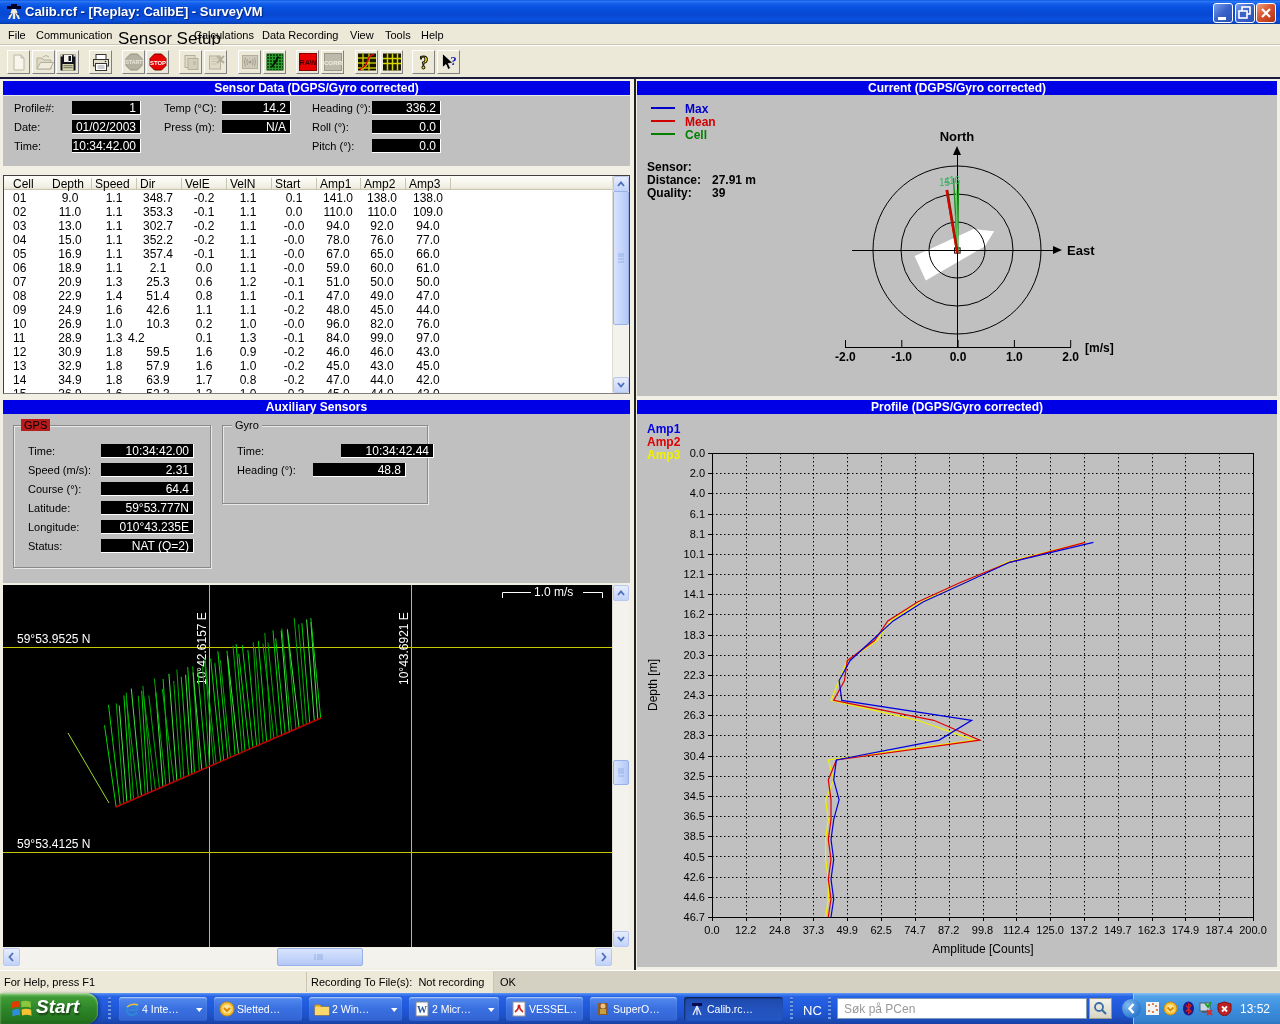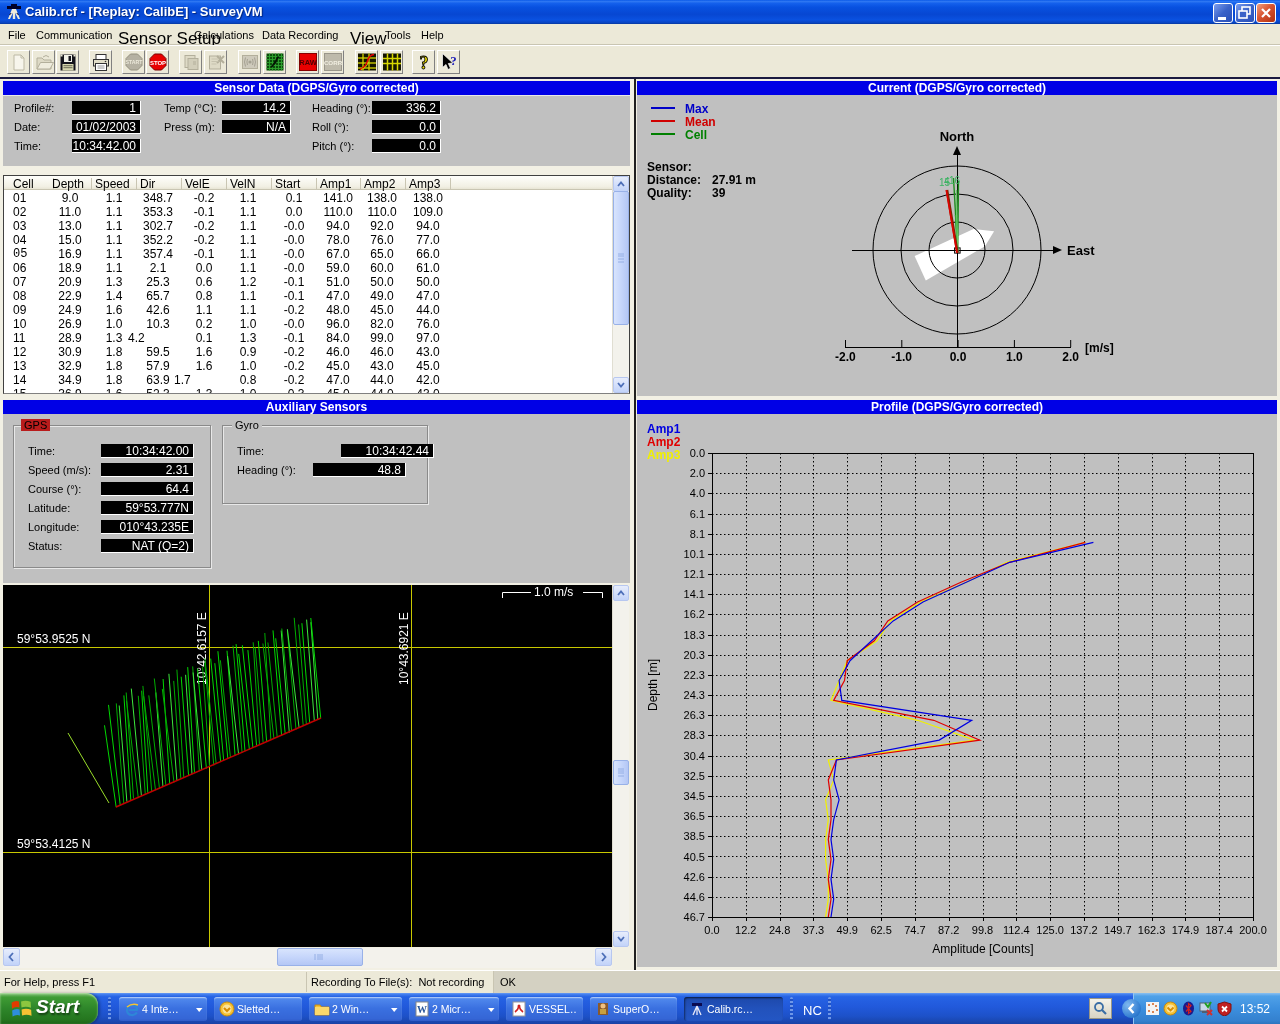--- a/index.html
+++ b/index.html
@@ -43,21 +43,21 @@
         <path d="M5 5 L13 13 M13 5 L5 13" stroke="#fff" stroke-width="2.2"></path>
       </svg></div>
 </div>
 
 <div class="abs" style="left:0;top:24px;width:1280px;height:21px;background:#ECE9D8;border-bottom:1px solid #C9C5B2;">
 <div class="abs" style="left:8px;top:5px;font-size:11px;">File</div>
 <div class="abs" style="left:36px;top:5px;font-size:11px;">Communication</div>
 <div class="abs" style="left:118px;top:5px;font-size:17px;">Sensor Setup</div>
 <div class="abs" style="left:194px;top:5px;font-size:11px;">Calculations</div>
 <div class="abs" style="left:262px;top:5px;font-size:11px;">Data Recording</div>
-<div class="abs" style="left:350px;top:5px;font-size:17px;">View</div>
+<div class="abs" style="left:350px;top:5px;font-size:11px;">View</div>
 <div class="abs" style="left:385px;top:5px;font-size:11px;">Tools</div>
 <div class="abs" style="left:421px;top:5px;font-size:11px;">Help</div>
 </div>
 <div class="abs" style="left:0;top:45px;width:1280px;height:32px;background:#ECE9D8;border-top:1px solid #fff;">
 <div class="tbtn" style="left:7px">
       <svg width="20" height="21" viewBox="0 0 20 21">
         <path d="M5 3 h7 l3 3 v12 h-10 z" fill="#F7F5EC" stroke="#BDB9A5"></path>
         <path d="M12 3 v3 h3" fill="none" stroke="#BDB9A5"></path>
       </svg>
     </div>
@@ -270,21 +270,21 @@
 <div class="abs" style="left:9px;top:57px;font-size:12px;">04</div>
 <div class="abs" style="left:36px;top:57px;width:60px;text-align:center;font-size:12px;">15.0</div>
 <div class="abs" style="left:80px;top:57px;width:60px;text-align:center;font-size:12px;">1.1</div>
 <div class="abs" style="left:124px;top:57px;width:60px;text-align:center;font-size:12px;">352.2</div>
 <div class="abs" style="left:170px;top:57px;width:60px;text-align:center;font-size:12px;">-0.2</div>
 <div class="abs" style="left:214px;top:57px;width:60px;text-align:center;font-size:12px;">1.1</div>
 <div class="abs" style="left:260px;top:57px;width:60px;text-align:center;font-size:12px;">-0.0</div>
 <div class="abs" style="left:304px;top:57px;width:60px;text-align:center;font-size:12px;">78.0</div>
 <div class="abs" style="left:348px;top:57px;width:60px;text-align:center;font-size:12px;">76.0</div>
 <div class="abs" style="left:394px;top:57px;width:60px;text-align:center;font-size:12px;">77.0</div>
-<div class="abs" style="left:9px;top:71px;font-size:12px;font-family:Liberation Mono, monospace;">05</div>
+<div class="abs" style="left:9px;top:71px;font-size:12px;">05</div>
 <div class="abs" style="left:36px;top:71px;width:60px;text-align:center;font-size:12px;">16.9</div>
 <div class="abs" style="left:80px;top:71px;width:60px;text-align:center;font-size:12px;">1.1</div>
 <div class="abs" style="left:124px;top:71px;width:60px;text-align:center;font-size:12px;">357.4</div>
 <div class="abs" style="left:170px;top:71px;width:60px;text-align:center;font-size:12px;">-0.1</div>
 <div class="abs" style="left:214px;top:71px;width:60px;text-align:center;font-size:12px;">1.1</div>
 <div class="abs" style="left:260px;top:71px;width:60px;text-align:center;font-size:12px;">-0.0</div>
 <div class="abs" style="left:304px;top:71px;width:60px;text-align:center;font-size:12px;">67.0</div>
 <div class="abs" style="left:348px;top:71px;width:60px;text-align:center;font-size:12px;">65.0</div>
 <div class="abs" style="left:394px;top:71px;width:60px;text-align:center;font-size:12px;">66.0</div>
 <div class="abs" style="left:9px;top:85px;font-size:12px;">06</div>
@@ -303,21 +303,21 @@
 <div class="abs" style="left:124px;top:99px;width:60px;text-align:center;font-size:12px;">25.3</div>
 <div class="abs" style="left:170px;top:99px;width:60px;text-align:center;font-size:12px;">0.6</div>
 <div class="abs" style="left:214px;top:99px;width:60px;text-align:center;font-size:12px;">1.2</div>
 <div class="abs" style="left:260px;top:99px;width:60px;text-align:center;font-size:12px;">-0.1</div>
 <div class="abs" style="left:304px;top:99px;width:60px;text-align:center;font-size:12px;">51.0</div>
 <div class="abs" style="left:348px;top:99px;width:60px;text-align:center;font-size:12px;">50.0</div>
 <div class="abs" style="left:394px;top:99px;width:60px;text-align:center;font-size:12px;">50.0</div>
 <div class="abs" style="left:9px;top:113px;font-size:12px;">08</div>
 <div class="abs" style="left:36px;top:113px;width:60px;text-align:center;font-size:12px;">22.9</div>
 <div class="abs" style="left:80px;top:113px;width:60px;text-align:center;font-size:12px;">1.4</div>
-<div class="abs" style="left:124px;top:113px;width:60px;text-align:center;font-size:12px;">65.7</div>
+<div class="abs" style="left:124px;top:113px;width:60px;text-align:center;font-size:12px;">51.4</div>
 <div class="abs" style="left:170px;top:113px;width:60px;text-align:center;font-size:12px;">0.8</div>
 <div class="abs" style="left:214px;top:113px;width:60px;text-align:center;font-size:12px;">1.1</div>
 <div class="abs" style="left:260px;top:113px;width:60px;text-align:center;font-size:12px;">-0.1</div>
 <div class="abs" style="left:304px;top:113px;width:60px;text-align:center;font-size:12px;">47.0</div>
 <div class="abs" style="left:348px;top:113px;width:60px;text-align:center;font-size:12px;">49.0</div>
 <div class="abs" style="left:394px;top:113px;width:60px;text-align:center;font-size:12px;">47.0</div>
 <div class="abs" style="left:9px;top:127px;font-size:12px;">09</div>
 <div class="abs" style="left:36px;top:127px;width:60px;text-align:center;font-size:12px;">24.9</div>
 <div class="abs" style="left:80px;top:127px;width:60px;text-align:center;font-size:12px;">1.6</div>
 <div class="abs" style="left:124px;top:127px;width:60px;text-align:center;font-size:12px;">42.6</div>
@@ -364,21 +364,21 @@
 <div class="abs" style="left:170px;top:183px;width:60px;text-align:center;font-size:12px;">1.6</div>
 <div class="abs" style="left:214px;top:183px;width:60px;text-align:center;font-size:12px;">1.0</div>
 <div class="abs" style="left:260px;top:183px;width:60px;text-align:center;font-size:12px;">-0.2</div>
 <div class="abs" style="left:304px;top:183px;width:60px;text-align:center;font-size:12px;">45.0</div>
 <div class="abs" style="left:348px;top:183px;width:60px;text-align:center;font-size:12px;">43.0</div>
 <div class="abs" style="left:394px;top:183px;width:60px;text-align:center;font-size:12px;">45.0</div>
 <div class="abs" style="left:9px;top:197px;font-size:12px;">14</div>
 <div class="abs" style="left:36px;top:197px;width:60px;text-align:center;font-size:12px;">34.9</div>
 <div class="abs" style="left:80px;top:197px;width:60px;text-align:center;font-size:12px;">1.8</div>
 <div class="abs" style="left:124px;top:197px;width:60px;text-align:center;font-size:12px;">63.9</div>
-<div class="abs" style="left:170px;top:197px;width:60px;text-align:left;font-size:12px;">1.7</div>
+<div class="abs" style="left:170px;top:197px;width:60px;text-align:center;font-size:12px;">1.7</div>
 <div class="abs" style="left:214px;top:197px;width:60px;text-align:center;font-size:12px;">0.8</div>
 <div class="abs" style="left:260px;top:197px;width:60px;text-align:center;font-size:12px;">-0.2</div>
 <div class="abs" style="left:304px;top:197px;width:60px;text-align:center;font-size:12px;">47.0</div>
 <div class="abs" style="left:348px;top:197px;width:60px;text-align:center;font-size:12px;">44.0</div>
 <div class="abs" style="left:394px;top:197px;width:60px;text-align:center;font-size:12px;">42.0</div>
 <div class="abs" style="left:9px;top:211px;font-size:12px;">15</div>
 <div class="abs" style="left:36px;top:211px;width:60px;text-align:center;font-size:12px;">36.9</div>
 <div class="abs" style="left:80px;top:211px;width:60px;text-align:center;font-size:12px;">1.6</div>
 <div class="abs" style="left:124px;top:211px;width:60px;text-align:center;font-size:12px;">52.3</div>
 <div class="abs" style="left:170px;top:211px;width:60px;text-align:center;font-size:12px;">1.3</div>
@@ -842,20 +842,23 @@
 <div class="abs" style="left:684px;top:4px;width:99px;height:24px;border-radius:3px;background:linear-gradient(180deg,#16377F 0%,#1E4AAD 8%,#2252BC 50%,#2356C4 100%);box-shadow:inset 1px 1px 2px rgba(0,0,0,0.5);color:#fff;font-size:11px;">
       <div class="abs" style="left:5px;top:4px;width:16px;height:16px;"><svg width="16" height="16" viewBox="0 0 16 16">
           <rect x="3" y="2" width="10" height="3" fill="#0A0A50"></rect>
           <path d="M8 5 L4 14 M8 5 L12 14 M8 5 L8 14" stroke="#E8E8F8" stroke-width="1.3"></path>
         </svg></div>
       <div class="abs" style="left:23px;top:6px;white-space:nowrap;overflow:hidden;width:69px;font-size:10.5px;">Calib.rc…</div>
     </div>
 <div class="abs" style="left:790px;top:4px;width:3px;height:23px;background:repeating-linear-gradient(180deg,#6F97E8 0 2px,#1D51C8 2px 4px);border-radius:2px;"></div>
 <div class="abs" style="left:803px;top:10px;color:#fff;font-size:13px;">NC</div>
 <div class="abs" style="left:828px;top:4px;width:3px;height:23px;background:repeating-linear-gradient(180deg,#6F97E8 0 2px,#1D51C8 2px 4px);border-radius:2px;"></div>
+<div class="abs" style="left:837px;top:5px;width:250px;height:21px;background:#fff;border:1px solid #7F9DB9;">
+      <div class="abs" style="left:6px;top:3px;color:#9a9a9a;font-size:12px;">Søk på PCen</div>
+    </div>
 <div class="abs" style="left:1089px;top:5px;width:23px;height:21px;background:linear-gradient(180deg,#F4F2E8,#D8D4C4);border:1px solid #9a9786;"><svg width="21" height="19">
         <circle cx="9" cy="8" r="4" fill="none" stroke="#3A6EA5" stroke-width="1.8"></circle>
         <line x1="12" y1="11" x2="16" y2="15" stroke="#3A6EA5" stroke-width="2.2"></line>
       </svg></div>
 <div class="abs" style="left:1133px;top:0;width:147px;height:31px;
  background:linear-gradient(180deg,#8BC0F0 0%,#4FA1E8 10%,#3C8FDE 50%,#3480CE 90%,#2C74BE 100%);
  border-left:1px solid #95C5F0;"></div>
 <div class="abs" style="left:1122px;top:6px;width:19px;height:19px;border-radius:50%;
  background:radial-gradient(circle at 6px 6px,#7FB8F0,#2F7BD0 70%,#1A5AA8);">
  <svg width="19" height="19">

